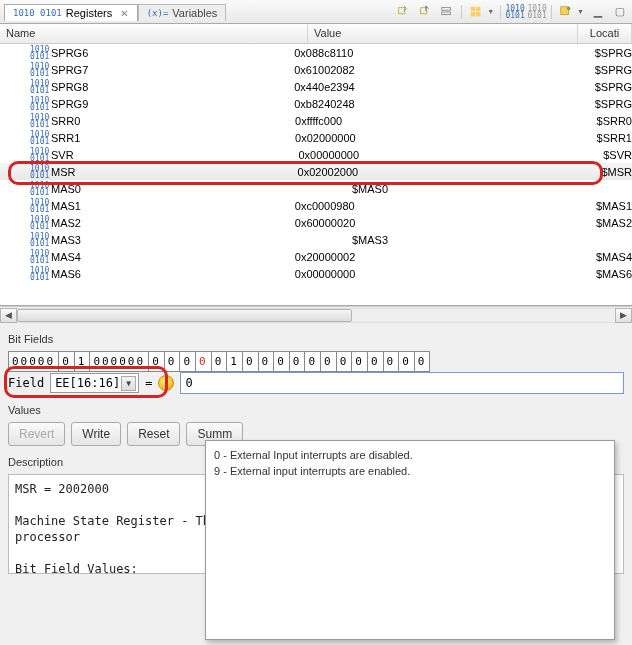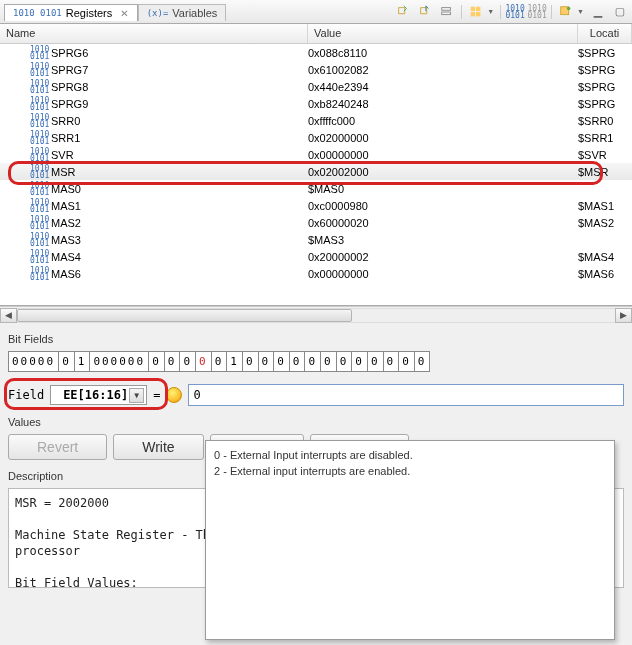--- a/index.html
+++ b/index.html
@@ -94,21 +94,21 @@
   }
   .row .cell-name {
     width: 308px;
     display:flex;
     align-items:center;
     padding-left: 30px;
     gap: 5px;
     color: #000;
   }
   .row .cell-value { width:270px; color:#000; }
-  .row .cell-loc { flex:1; color:#000; }
+  .row .cell-loc { flex:1; color:#000;margin-left:44px; }
   .reg-icon {
     font-family: monospace;
     font-size: 8px;
     line-height: 7px;
     color: #3b6fb6;
     width: 16px;
     text-align:center;
     white-space: pre;
   }
   .row.selected {
@@ -140,21 +140,21 @@
     padding: 6px 8px 8px 8px;
   }
   .section-label {
     font-size: 11px;
     color: #333;
     margin: 4px 0 6px 0;
   }
   .bitfield-row {
     display:flex;
     gap:0;
-    margin-bottom: 12px;
+    margin-bottom: 0;
   }
   .bf-cell {
     border:1px solid #888;
     font-family: monospace;
     font-size: 11px;
     padding: 3px 3px;
     background:#fff;
     min-width: 14px;
     text-align:center;
     margin-left:-1px;
@@ -171,23 +171,22 @@
   }
   .field-label {
     font-family: monospace;
     font-size: 12px;
   }
   .field-select {
     font-family: monospace;
     font-size: 12px;
     border:1px solid #999;
     background:#fff;
-    padding: 2px 18px 2px 12px;
+    padding: 2px 18px 2px 4px;
     position:relative;
-    font-weight:bold;
   }
   .field-select .sel-arrow{
     position:absolute; right:2px; top:2px; width:15px;height:15px;
     background:linear-gradient(#f4f4f4,#ddd);
     border:1px solid #aaa;
     display:flex;align-items:center;justify-content:center;
     font-size:8px;color:#444;
   }
   .eq { font-family: monospace; font-size:12px;}
   .bulb {
@@ -204,22 +203,22 @@
     font-family: monospace;
     font-size:12px;
     height:22px;
   }
   .actions-row {
     display:flex;
     gap:6px;
     margin-bottom:10px;
   }
   .btn {
-    font-size:14px;
-    padding:4px 28px;
+    font-size:12px;
+    padding:4px 10px;
     background:linear-gradient(#fafafa,#e5e5e5);
     border:1px solid #aaa;
     border-radius:3px;
     color:#333;
     cursor:pointer;
   }
   .btn.disabled { color:#aaa; cursor:default;}
   .desc-box {
     background:#fff;
     border:1px solid #bbb;
@@ -509,14 +508,14 @@
 
 Machine State Register - Th                                       the
 processor
 
 Bit Field Values:
     -     bits[  0:4  ] = 0</div>
 </div>
 
 <div class="tooltip" style="left:205px; top:440px; width:410px; height:200px;">
   <div>0 - External Input interrupts are disabled.</div>
-  <div>2 - External input interrupts are enabled.</div>
+  <div>9 - External input interrupts are enabled.</div>
 </div>
 
 </body></html>

